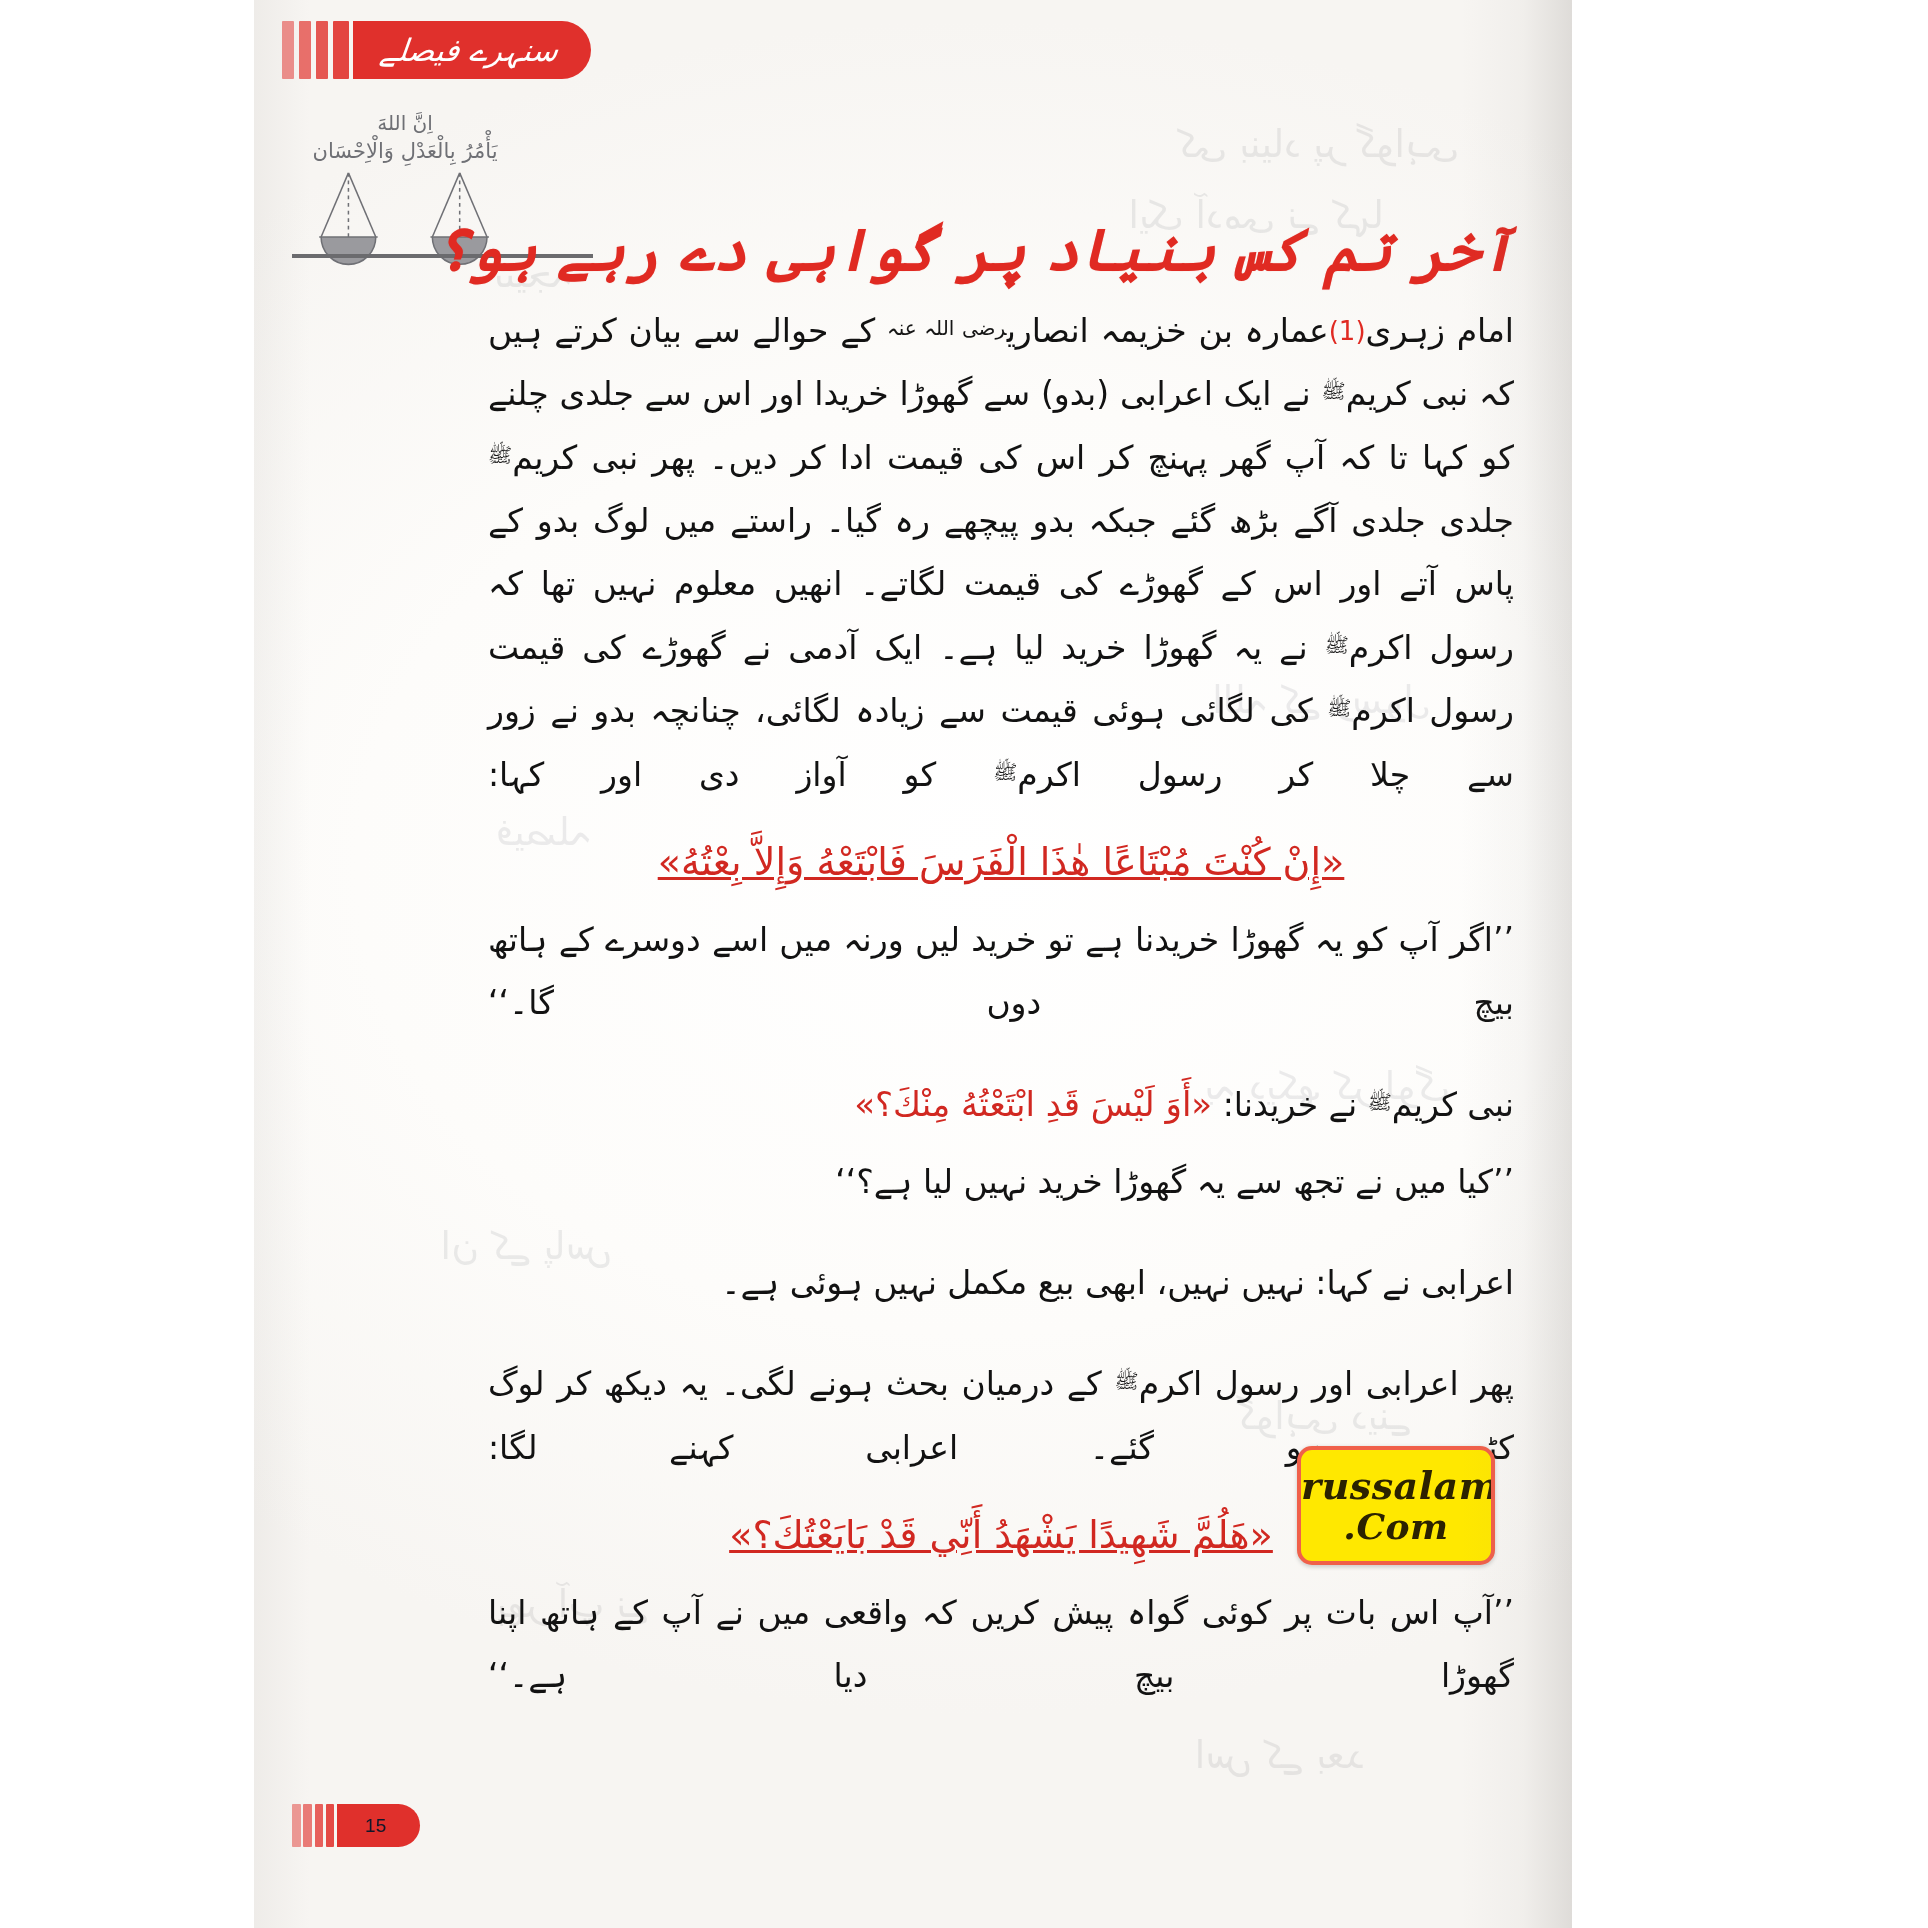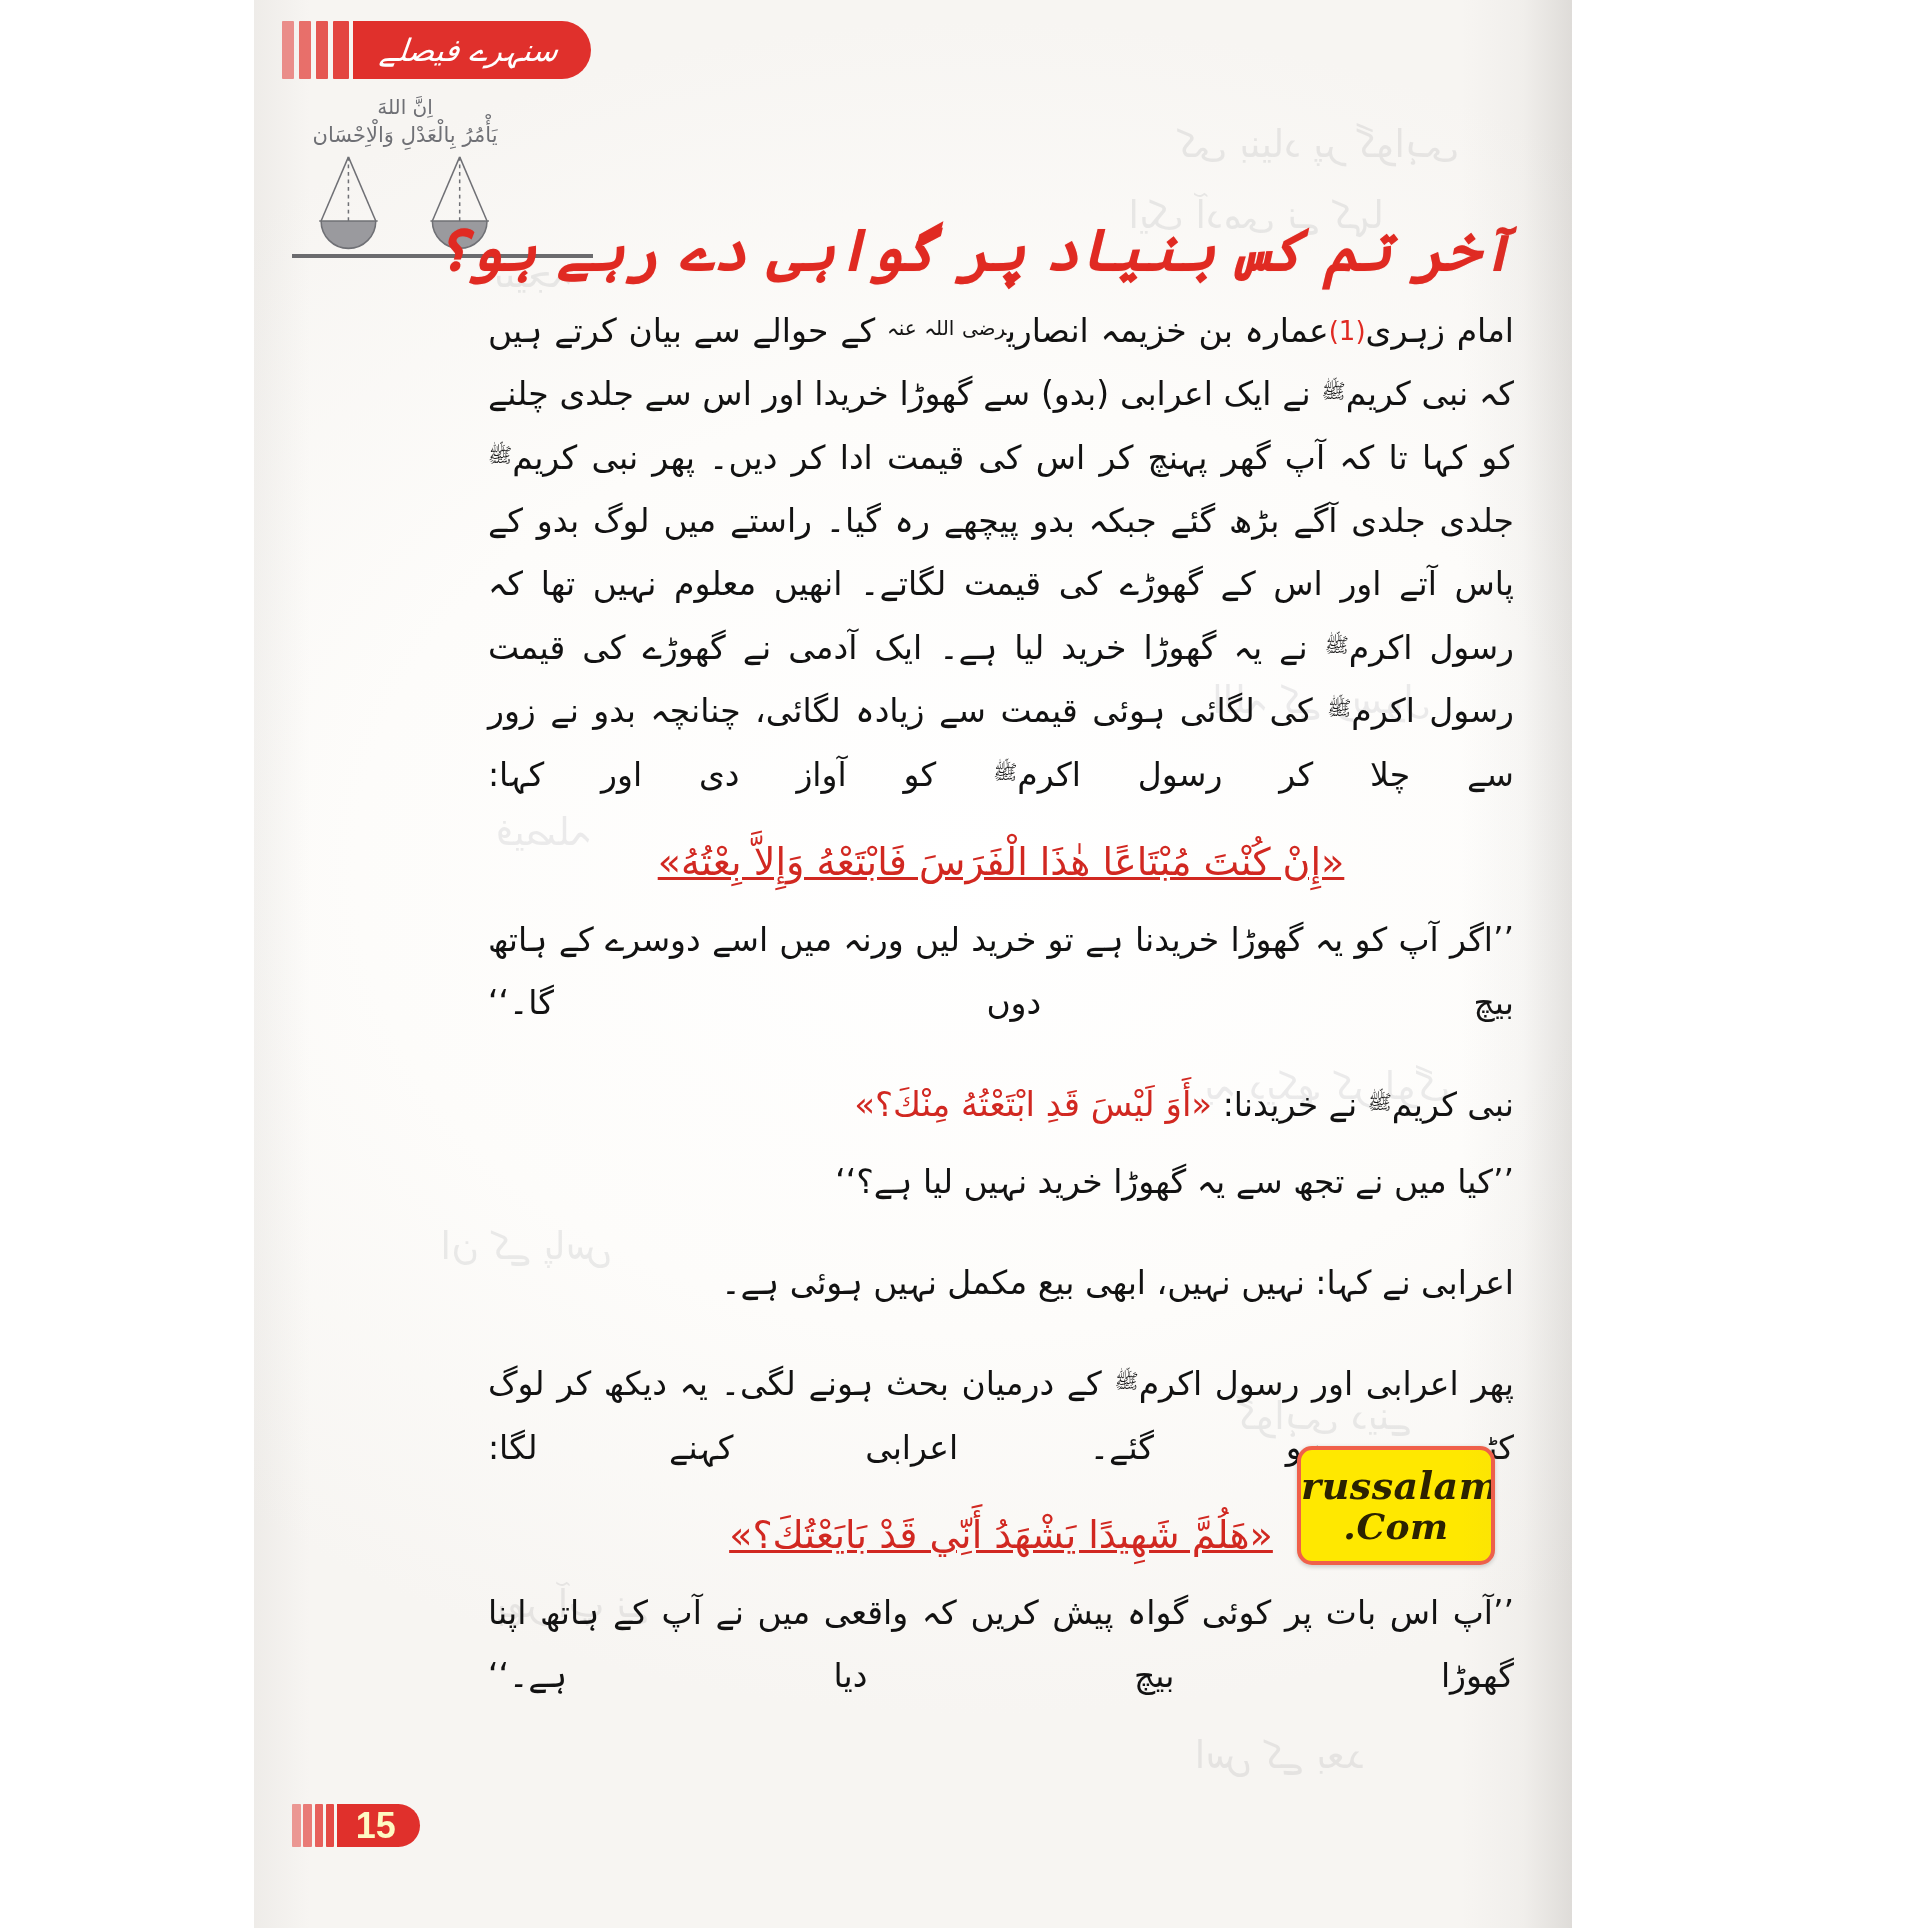--- a/index.html
+++ b/index.html
@@ -99,21 +99,21 @@
     font-style: italic;
     letter-spacing: 0.9px;
     transform: skewX(-6deg);
     white-space: nowrap;
   }
 
   
   #logo-block {
     position: absolute;
     left: 38px;
-    top: 96px;
+    top: 112px;
     width: 226px;
     text-align: center;
     color: #7b7b80;
   }
   .logo-ar1 {
     font-size: 20px;
     line-height: 1.15;
     direction: rtl;
     color: #6f7075;
     letter-spacing: 0.9px;
@@ -260,24 +260,24 @@
   .pnum-pill {
     background: #e0302c;
     border-radius: 0 22.6px 22.6px 0;
     min-width: 62px;
     display: flex;
     align-items: center;
     justify-content: center;
     padding: 0 13px 0 7.5px;
   }
   .pnum-text {
-    color: #fef9c3;
-    font-size: 36px;
+    color: #0f172a;
+    font-size: 19px;
     font-family: "Liberation Sans", sans-serif;
-    font-weight: 700;
+    font-weight: 400;
   }
 </style>
 </head>
 <body>
 
 <div id="scan">
 
   <div class="ghost-layer">
     <div class="ghost-line" style="left:113px; top:122px;">کی بنیاد پر گواہی</div>
     <div class="ghost-line" style="left:188px; top:193px;">ایک آدمی نے کہا</div>

